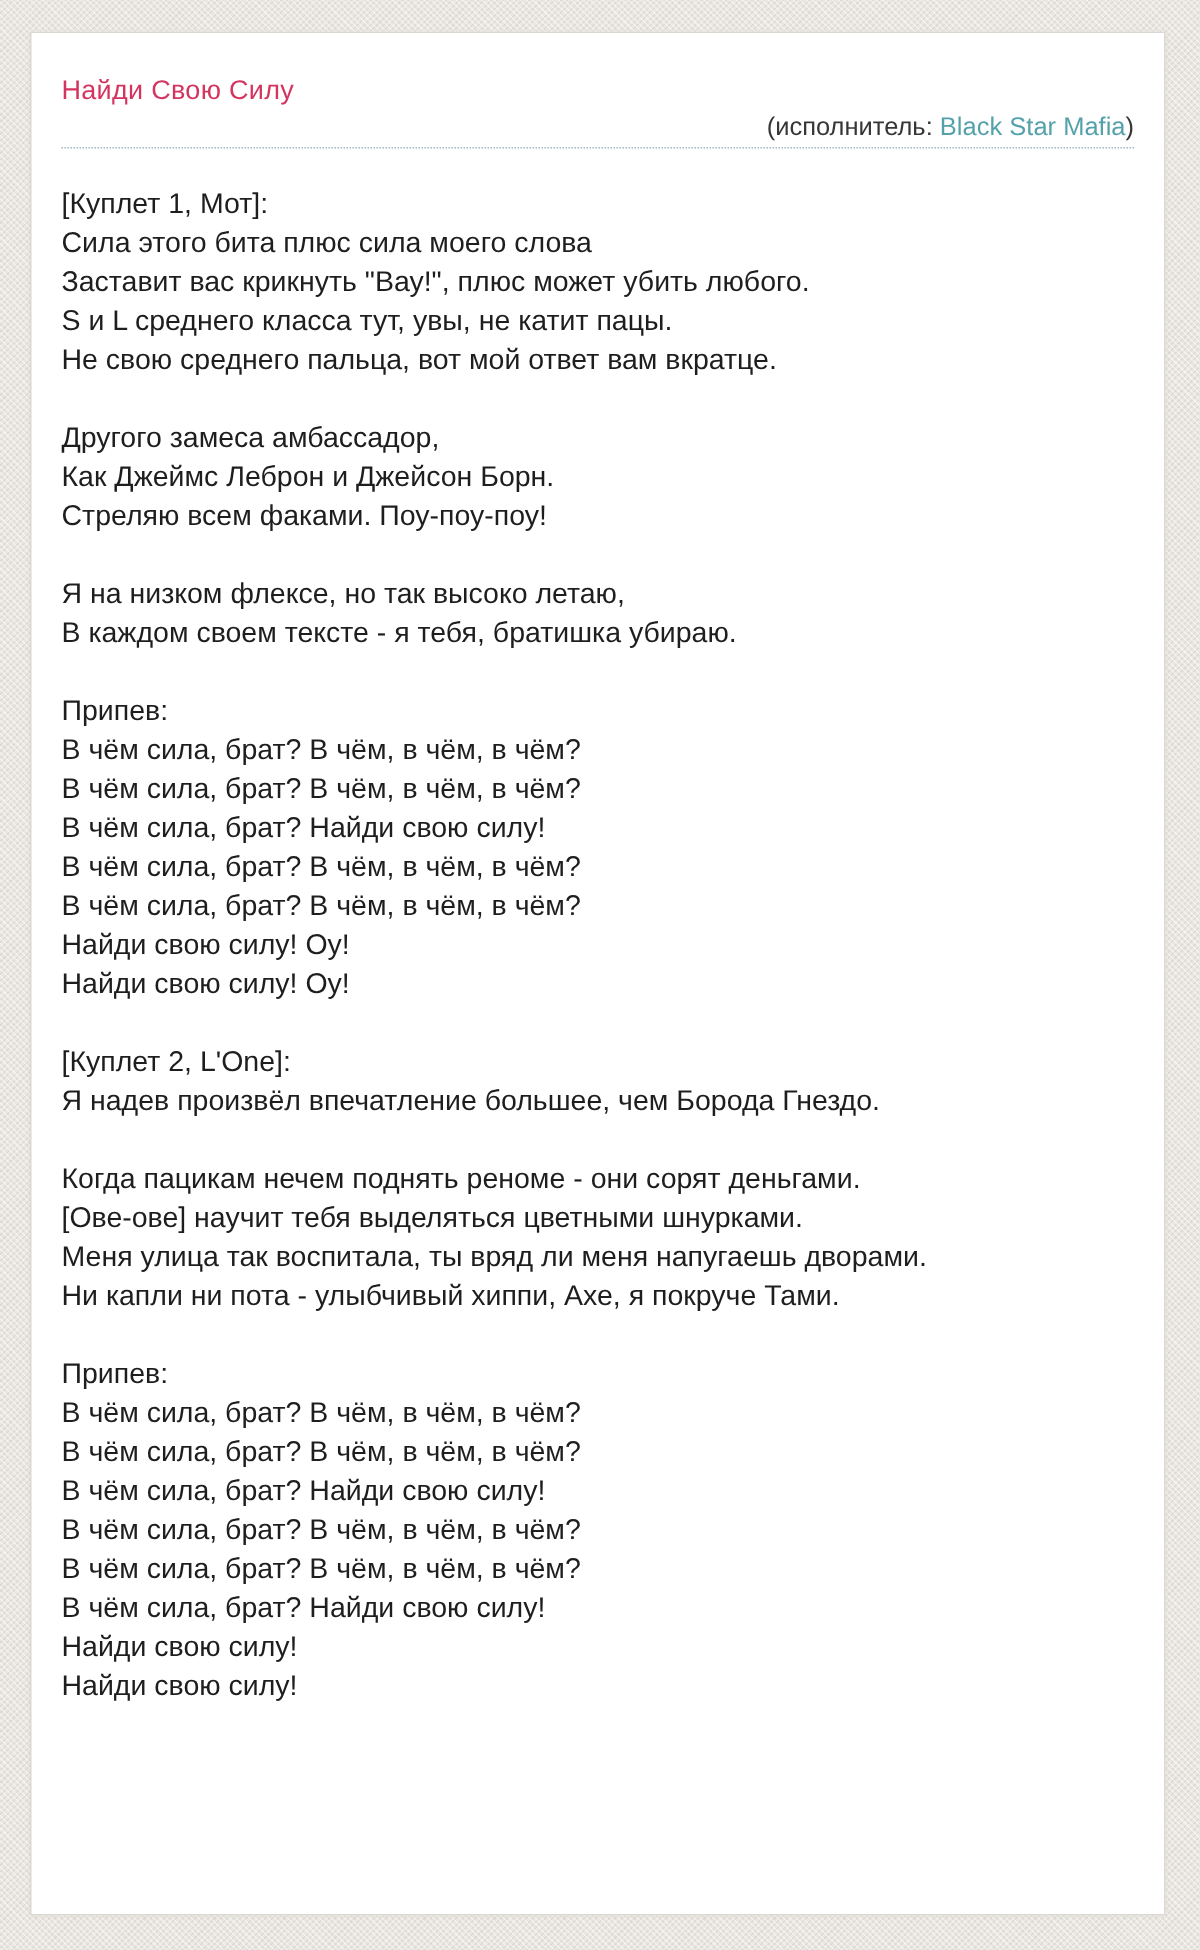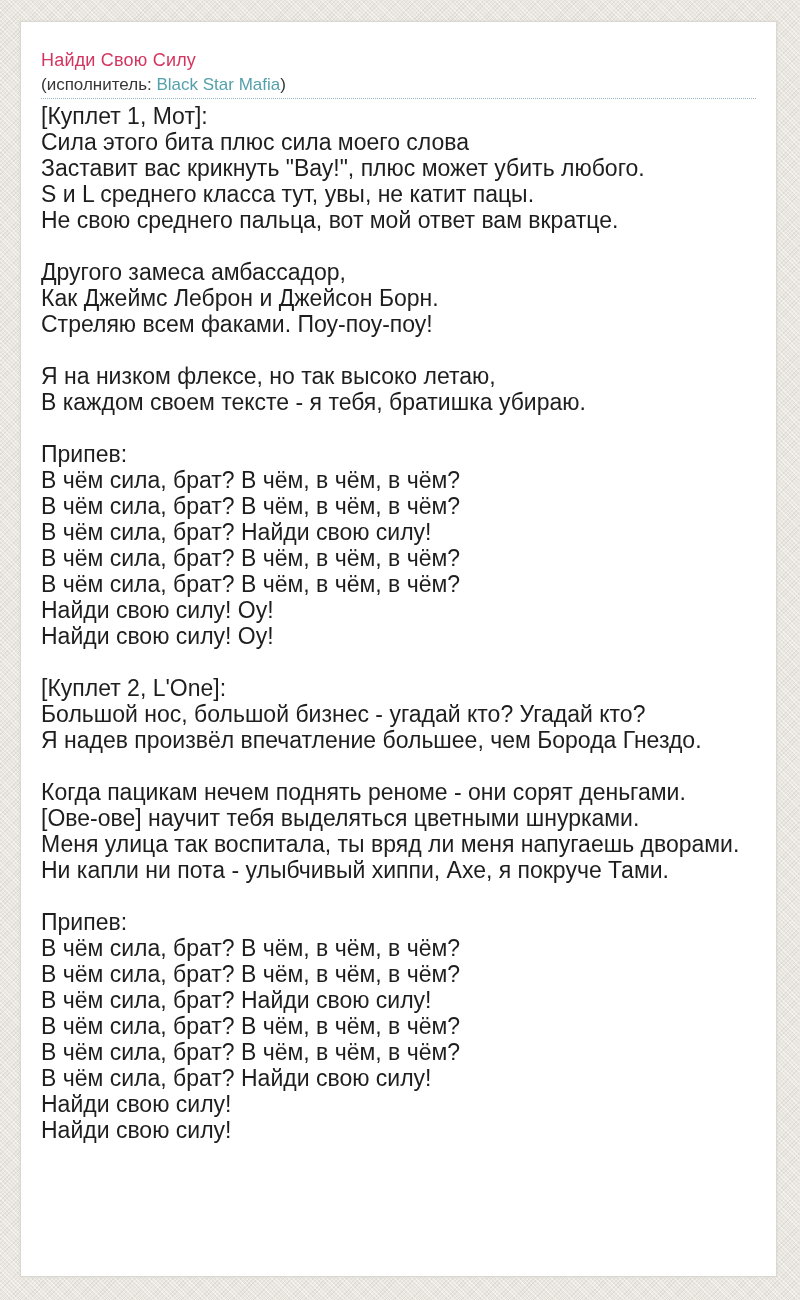--- a/index.html
+++ b/index.html
@@ -41,31 +41,32 @@
     font-weight: normal;
     line-height: 29px;
     color: #d43560;
     letter-spacing: 0.2px;
   }
 
   .artist-line {
     font-size: 17px;
     line-height: 19px;
     color: #363636;
+    text-align: right;
   }
 
   .artist-link {
     color: #55a1ab;
     text-decoration: none;
     cursor: pointer;
   }
 
   .lyrics {
-    margin-top: 4px;
-    font-size: 23px;
+    margin-top: 25px;
+    font-size: 19px;
     line-height: 26px;
     color: #1e1e1e;
   }
 
   .lyric-line {
     white-space: pre-wrap;
   }
 </style>
 </head>
 <body>
@@ -95,21 +96,20 @@
       <div class="lyric-line">Припев:</div>
       <div class="lyric-line">В чём сила, брат? В чём, в чём, в чём?</div>
       <div class="lyric-line">В чём сила, брат? В чём, в чём, в чём?</div>
       <div class="lyric-line">В чём сила, брат? Найди свою силу!</div>
       <div class="lyric-line">В чём сила, брат? В чём, в чём, в чём?</div>
       <div class="lyric-line">В чём сила, брат? В чём, в чём, в чём?</div>
       <div class="lyric-line">Найди свою силу! Оу!</div>
       <div class="lyric-line">Найди свою силу! Оу!</div>
       <div class="lyric-line">&nbsp;</div>
       <div class="lyric-line">[Куплет 2, L'One]:</div>
-      <div class="lyric-line">Большой нос, большой бизнес - угадай кто? Угадай кто?</div>
       <div class="lyric-line">Я надев произвёл впечатление большее, чем Борода Гнездо.</div>
       <div class="lyric-line">&nbsp;</div>
       <div class="lyric-line">Когда пацикам нечем поднять реноме - они сорят деньгами.</div>
       <div class="lyric-line">[Ове-ове] научит тебя выделяться цветными шнурками.</div>
       <div class="lyric-line">Меня улица так воспитала, ты вряд ли меня напугаешь дворами.</div>
       <div class="lyric-line">Ни капли ни пота - улыбчивый хиппи, Ахе, я покруче Тами.</div>
       <div class="lyric-line">&nbsp;</div>
       <div class="lyric-line">Припев:</div>
       <div class="lyric-line">В чём сила, брат? В чём, в чём, в чём?</div>
       <div class="lyric-line">В чём сила, брат? В чём, в чём, в чём?</div>

